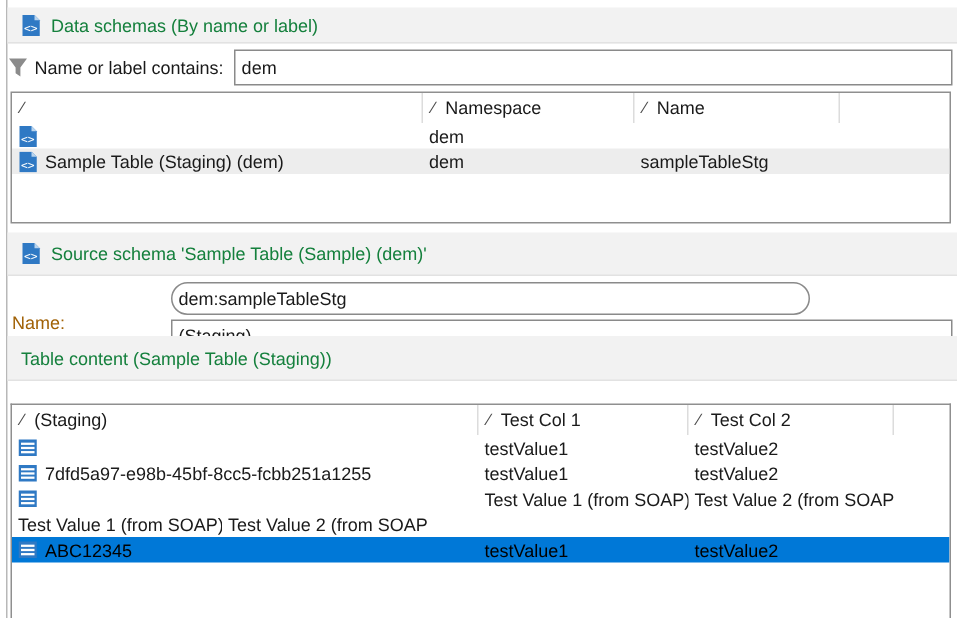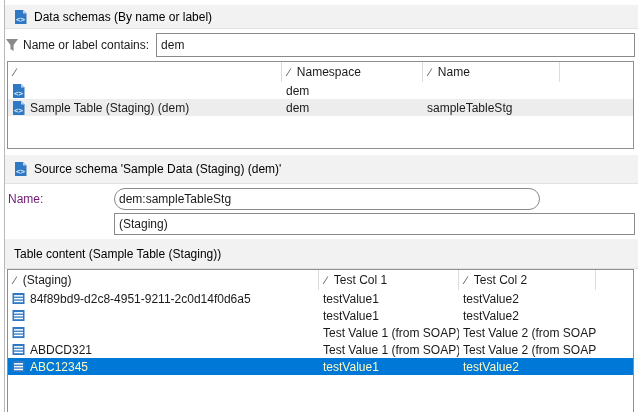--- a/index.html
+++ b/index.html
@@ -10,23 +10,23 @@
     overflow:hidden;
   }
   .screen { position:relative; width:638px; height:412px; background:#fff; }
   .left-border { position:absolute; left:4px; top:0; width:1px; height:412px; background:#b8b8b8; }
 
   
   .band { position:absolute; left:5px; right:0; background:#f2f2f2;
           border-bottom:1px solid #e2e2e2; display:flex; align-items:center; }
   .band1 { top:5px; height:23px; }
   .band2 { top:155px; height:28px; }
-  .band3 { top:239px; height:29px;align-items:center; }
+  .band3 { top:224px; height:29px;align-items:center; }
   .band .icon { margin-left:9px; display:flex; }
-  .band-title { color:#000000; margin-left:7px; white-space:nowrap; }
+  .band-title { color:#15803d; margin-left:7px; white-space:nowrap; }
   .band3 .band-title { margin-left:9px; }
 
   
   .filter-row { position:absolute; left:5px; right:3px; top:33px; height:24px;
                 display:flex; align-items:center; }
   .filter-row .icon { flex:0 0 auto; display:flex; }
   .filter-label { margin-left:4px; margin-right:7px; white-space:nowrap; }
   input.textbox {
     box-sizing:border-box; border:1px solid #8a8a8a; background:#fff;
     font-family:"Liberation Sans", sans-serif; font-size:12px; color:#1a1a1a;
@@ -39,30 +39,30 @@
            border:1px solid #8f8f8f; background:#fff; overflow:hidden; }
   .t1 { top:61px; height:88px; }
   .t2 { top:269px; height:143px; border-bottom:none; }
   .thead { display:flex; height:20px; }
   .th { box-sizing:border-box; height:20px; display:flex; align-items:center;
         padding-left:6px; border-right:1px solid #dcdcdc; overflow:hidden; white-space:nowrap; }
   .th.c4 { border-right:none; }
   .sort { color:#4a4a4a; margin-right:7px; font-size:11px; }
   .trow { display:flex; height:17px; align-items:center; }
   .trow.hl { background:#ededed; }
-  .trow.sel { background:#0078d7; color:#fef9c3; }
+  .trow.sel { background:#0078d7; color:#000000; }
   .td { box-sizing:border-box; padding-left:4px; overflow:hidden; white-space:nowrap; }
   .td.c1 { display:flex; align-items:center; }
   .td .icon { margin-right:5px; display:flex; flex:0 0 auto; }
   .t1 .c1 { width:274px; } .t1 .c2 { width:141px; } .t1 .c3 { width:137px; } .t1 .c4 { flex:1; }
   .t2 .c1 { width:311px; } .t2 .c2 { width:140px; } .t2 .c3 { width:137px; } .t2 .c4 { flex:1; }
 
   
   .lbl { position:absolute; left:8px; white-space:nowrap; }
-  .lbl-name { top:192px; color:#701a75; }
+  .lbl-name { top:208px; color:#a16207; }
   .lbl-label { top:217px; }
   .input-name  { position:absolute; left:114px; top:188px; width:426px; height:22px;border-radius:11px; }
   .input-label { position:absolute; left:114px; top:213px; width:521px; height:22px; }
 </style>
 </head>
 <body>
 
 <div class="screen">
   <div class="left-border"></div>
 
@@ -135,21 +135,21 @@
   </div>
 
   <div class="band band2">
     <span class="icon">
       <svg width="13" height="14" viewBox="0 0 13 14">
           <path d="M1 0 h8 l3.5 3.5 V14 H1 Z" fill="#2f79c4"></path>
           <path d="M9 0 l3.5 3.5 H9 Z" fill="#b9d4ee"></path>
           <text x="2" y="11.5" font-size="7.5" fill="#ffffff" font-family="DejaVu Sans Mono, monospace">&lt;&gt;</text>
         </svg>
     </span>
-    <span class="band-title">Source schema 'Sample Data (Staging) (dem)'</span>
+    <span class="band-title">Source schema 'Sample Table (Sample) (dem)'</span>
   </div>
 
   <span class="lbl lbl-name">Name:</span>
   <input class="textbox input-name" type="text" value="dem:sampleTableStg" style="">
 
   <input class="textbox input-label" type="text" value="(Staging)" style="">
 
   <div class="band band3">
     <span class="band-title">Table content (Sample Table (Staging))</span>
   </div>
@@ -174,36 +174,36 @@
         <div class="trow">
           <div class="td c1">
             <span class="icon">
               <svg width="13" height="13" viewBox="0 0 13 13">
                 <rect x="0.5" y="1" width="12" height="11" fill="#2f79c4"></rect>
                 <rect x="2" y="3.1" width="9" height="1.5" fill="#fff"></rect>
                 <rect x="2" y="5.9" width="9" height="1.5" fill="#fff"></rect>
                 <rect x="2" y="8.7" width="9" height="1.5" fill="#fff"></rect>
               </svg>
             </span>
-            <span class="cell-text">84f89bd9-d2c8-4951-9211-2c0d14f0d6a5</span>
           </div>
           <div class="td c2">testValue1</div>
           <div class="td c3">testValue2</div>
           <div class="td c4"></div>
         </div>
         <div class="trow">
           <div class="td c1">
             <span class="icon">
               <svg width="13" height="13" viewBox="0 0 13 13">
                 <rect x="0.5" y="1" width="12" height="11" fill="#2f79c4"></rect>
                 <rect x="2" y="3.1" width="9" height="1.5" fill="#fff"></rect>
                 <rect x="2" y="5.9" width="9" height="1.5" fill="#fff"></rect>
                 <rect x="2" y="8.7" width="9" height="1.5" fill="#fff"></rect>
               </svg>
             </span>
+            <span class="cell-text">7dfd5a97-e98b-45bf-8cc5-fcbb251a1255</span>
           </div>
           <div class="td c2">testValue1</div>
           <div class="td c3">testValue2</div>
           <div class="td c4"></div>
         </div>
         <div class="trow">
           <div class="td c1">
             <span class="icon">
               <svg width="13" height="13" viewBox="0 0 13 13">
                 <rect x="0.5" y="1" width="12" height="11" fill="#2f79c4"></rect>
@@ -211,31 +211,20 @@
                 <rect x="2" y="5.9" width="9" height="1.5" fill="#fff"></rect>
                 <rect x="2" y="8.7" width="9" height="1.5" fill="#fff"></rect>
               </svg>
             </span>
           </div>
           <div class="td c2">Test Value 1 (from SOAP)</div>
           <div class="td c3">Test Value 2 (from SOAP)</div>
           <div class="td c4"></div>
         </div>
         <div class="trow">
-          <div class="td c1">
-            <span class="icon">
-              <svg width="13" height="13" viewBox="0 0 13 13">
-                <rect x="0.5" y="1" width="12" height="11" fill="#2f79c4"></rect>
-                <rect x="2" y="3.1" width="9" height="1.5" fill="#fff"></rect>
-                <rect x="2" y="5.9" width="9" height="1.5" fill="#fff"></rect>
-                <rect x="2" y="8.7" width="9" height="1.5" fill="#fff"></rect>
-              </svg>
-            </span>
-            <span class="cell-text">ABDCD321</span>
-          </div>
           <div class="td c2">Test Value 1 (from SOAP)</div>
           <div class="td c3">Test Value 2 (from SOAP)</div>
           <div class="td c4"></div>
         </div>
         <div class="trow sel">
           <div class="td c1">
             <span class="icon">
               <svg width="13" height="13" viewBox="0 0 13 13">
                 <rect x="0.5" y="1" width="12" height="11" fill="#2f79c4"></rect>
                 <rect x="2" y="3.1" width="9" height="1.5" fill="#fff"></rect>

